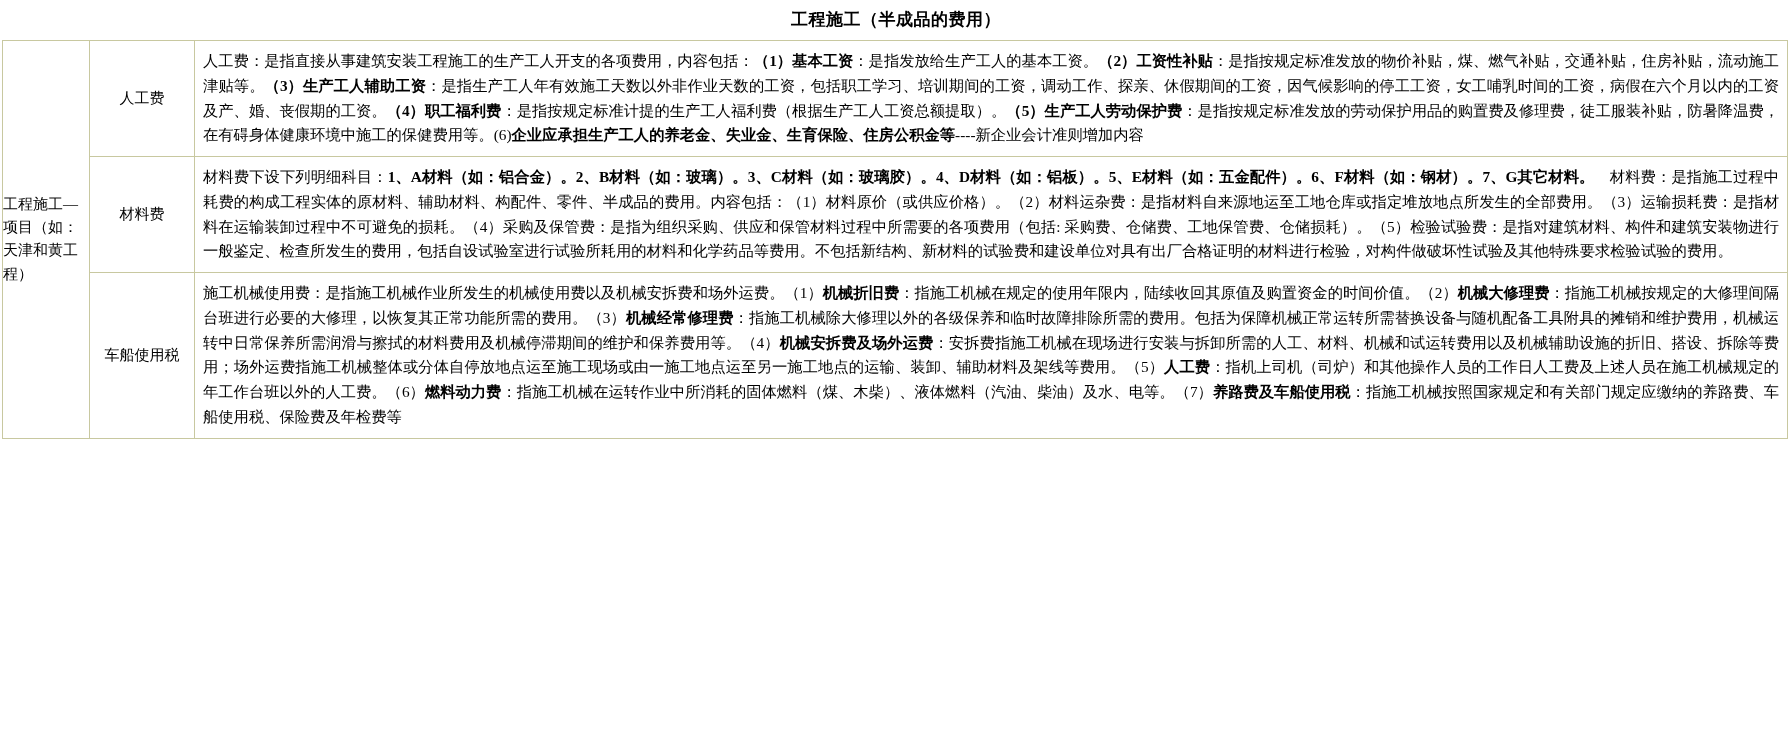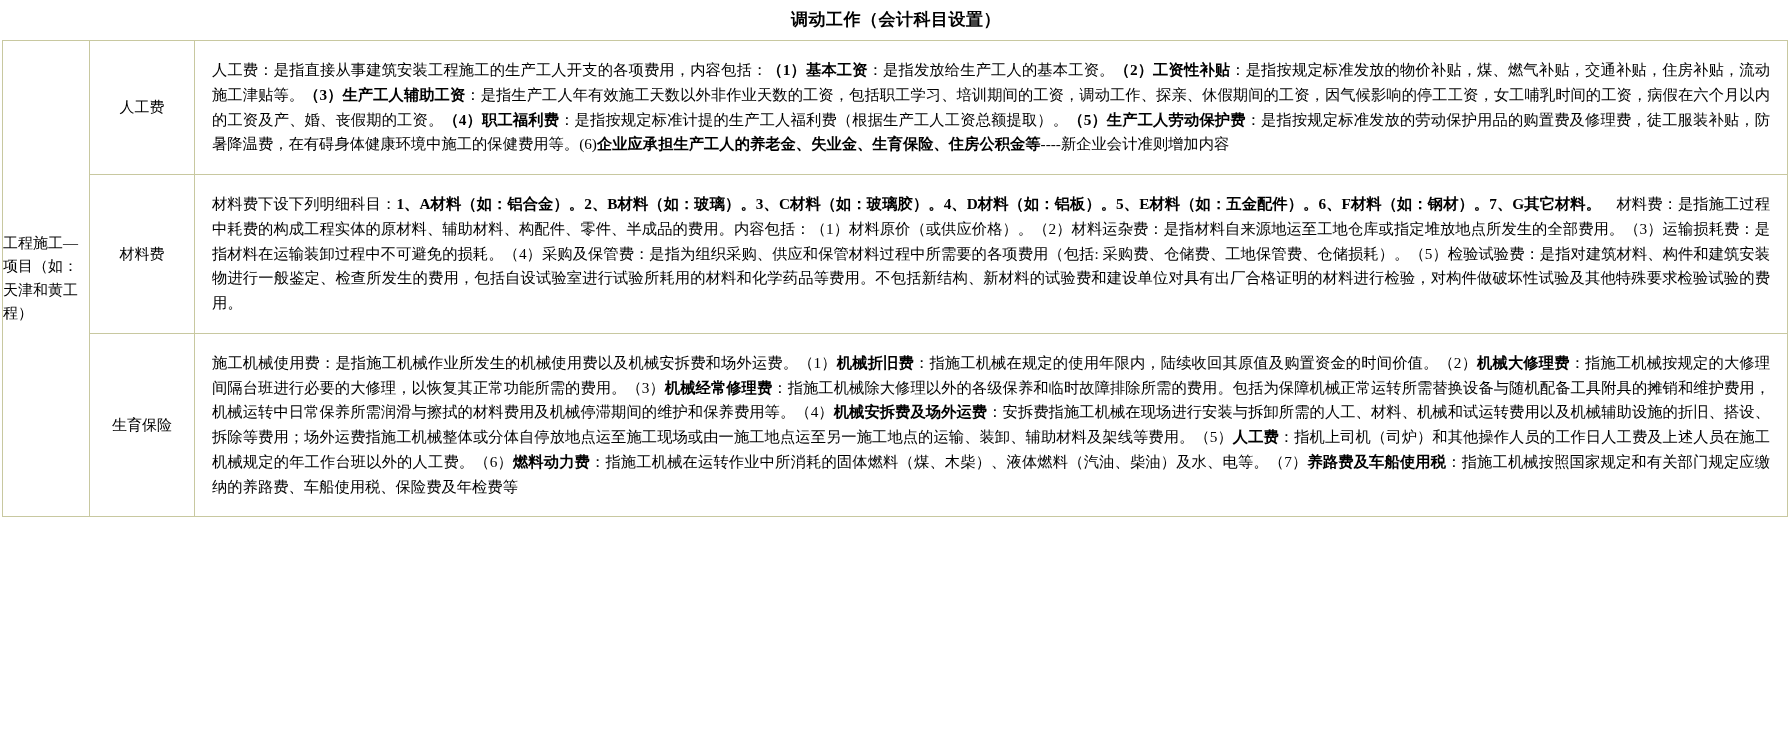--- a/index.html
+++ b/index.html
@@ -50,46 +50,46 @@
   }
   td.col-body {
     padding: 5px 6px 6px 7px;
     vertical-align: top;
     font-size: 15.3px;
     line-height: 1.62;
     text-align: justify;
     text-justify: inter-ideograph;
   }
   .b { font-weight: bold; }
-  .para { margin: 17px; }
+  .para { margin: 8px; }
 </style>
 </head>
 <body>
 
 <div class="page">
 
-  <div class="doc-title">调动工作（会计科目设置）</div>
+  <div class="doc-title">工程施工（半成品的费用）</div>
 
   <table class="main">
     <tbody>
       <tr>
         <td class="col-project" rowspan="3">工程施工—项目（如：天津和黄工程）</td>
         <td class="col-subject">人工费</td>
         <td class="col-body">
           <p class="para"><span>人工费：是指直接从事建筑安装工程施工的生产工人开支的各项费用，内容包括：</span><span class="b">（1）基本工资</span><span>：是指发放给生产工人的基本工资。</span><span class="b">（2）工资性补贴</span><span>：是指按规定标准发放的物价补贴，煤、燃气补贴，交通补贴，住房补贴，流动施工津贴等。</span><span class="b">（3）生产工人辅助工资</span><span>：是指生产工人年有效施工天数以外非作业天数的工资，包括职工学习、培训期间的工资，调动工作、探亲、休假期间的工资，因气候影响的停工工资，女工哺乳时间的工资，病假在六个月以内的工资及产、婚、丧假期的工资。</span><span class="b">（4）职工福利费</span><span>：是指按规定标准计提的生产工人福利费（根据生产工人工资总额提取）。</span><span class="b">（5）生产工人劳动保护费</span><span>：是指按规定标准发放的劳动保护用品的购置费及修理费，徒工服装补贴，防暑降温费，在有碍身体健康环境中施工的保健费用等。(6)</span><span class="b">企业应承担生产工人的养老金、失业金、生育保险、住房公积金等</span><span>----新企业会计准则增加内容</span></p>
         </td>
       </tr>
       <tr>
         <td class="col-subject">材料费</td>
         <td class="col-body">
           <p class="para"><span>材料费下设下列明细科目：</span><span class="b">1、A材料（如：铝合金）。2、B材料（如：玻璃）。3、C材料（如：玻璃胶）。4、D材料（如：铝板）。5、E材料（如：五金配件）。6、F材料（如：钢材）。7、G其它材料。</span><span>　材料费：是指施工过程中耗费的构成工程实体的原材料、辅助材料、构配件、零件、半成品的费用。内容包括：（1）材料原价（或供应价格）。（2）材料运杂费：是指材料自来源地运至工地仓库或指定堆放地点所发生的全部费用。（3）运输损耗费：是指材料在运输装卸过程中不可避免的损耗。（4）采购及保管费：是指为组织采购、供应和保管材料过程中所需要的各项费用（包括: 采购费、仓储费、工地保管费、仓储损耗）。（5）检验试验费：是指对建筑材料、构件和建筑安装物进行一般鉴定、检查所发生的费用，包括自设试验室进行试验所耗用的材料和化学药品等费用。不包括新结构、新材料的试验费和建设单位对具有出厂合格证明的材料进行检验，对构件做破坏性试验及其他特殊要求检验试验的费用。</span></p>
         </td>
       </tr>
       <tr>
-        <td class="col-subject">生育保险</td>
+        <td class="col-subject">车船使用税</td>
         <td class="col-body">
           <p class="para"><span>施工机械使用费：是指施工机械作业所发生的机械使用费以及机械安拆费和场外运费。（1）</span><span class="b">机械折旧费</span><span>：指施工机械在规定的使用年限内，陆续收回其原值及购置资金的时间价值。（2）</span><span class="b">机械大修理费</span><span>：指施工机械按规定的大修理间隔台班进行必要的大修理，以恢复其正常功能所需的费用。（3）</span><span class="b">机械经常修理费</span><span>：指施工机械除大修理以外的各级保养和临时故障排除所需的费用。包括为保障机械正常运转所需替换设备与随机配备工具附具的摊销和维护费用，机械运转中日常保养所需润滑与擦拭的材料费用及机械停滞期间的维护和保养费用等。（4）</span><span class="b">机械安拆费及场外运费</span><span>：安拆费指施工机械在现场进行安装与拆卸所需的人工、材料、机械和试运转费用以及机械辅助设施的折旧、搭设、拆除等费用；场外运费指施工机械整体或分体自停放地点运至施工现场或由一施工地点运至另一施工地点的运输、装卸、辅助材料及架线等费用。（5）</span><span class="b">人工费</span><span>：指机上司机（司炉）和其他操作人员的工作日人工费及上述人员在施工机械规定的年工作台班以外的人工费。（6）</span><span class="b">燃料动力费</span><span>：指施工机械在运转作业中所消耗的固体燃料（煤、木柴）、液体燃料（汽油、柴油）及水、电等。（7）</span><span class="b">养路费及车船使用税</span><span>：指施工机械按照国家规定和有关部门规定应缴纳的养路费、车船使用税、保险费及年检费等</span></p>
         </td>
       </tr>
     </tbody>
   </table>
 
 </div>
 
 </body></html>

